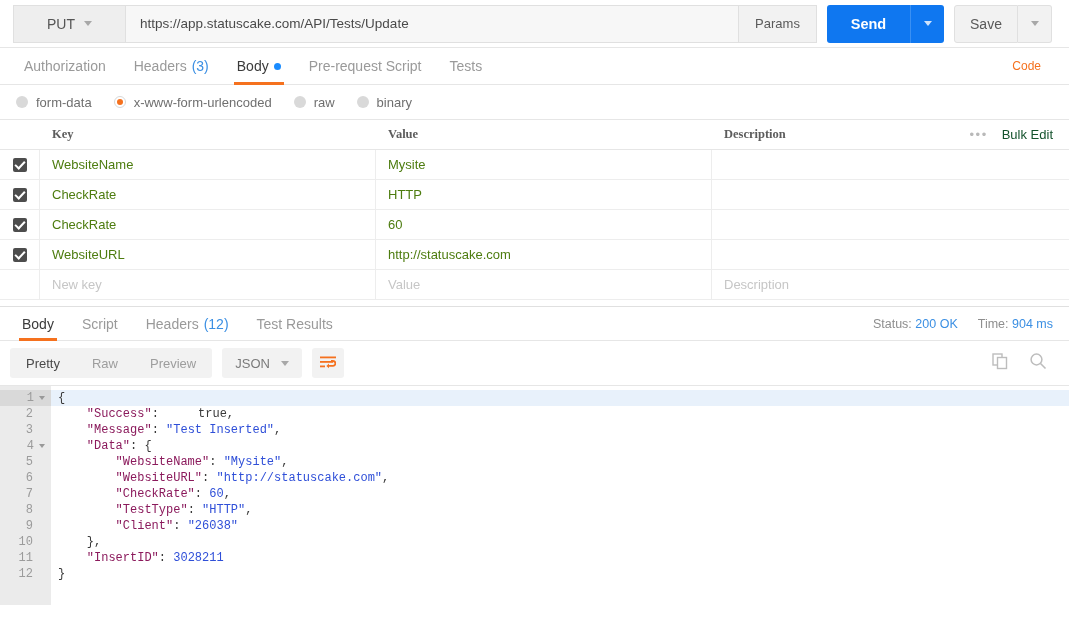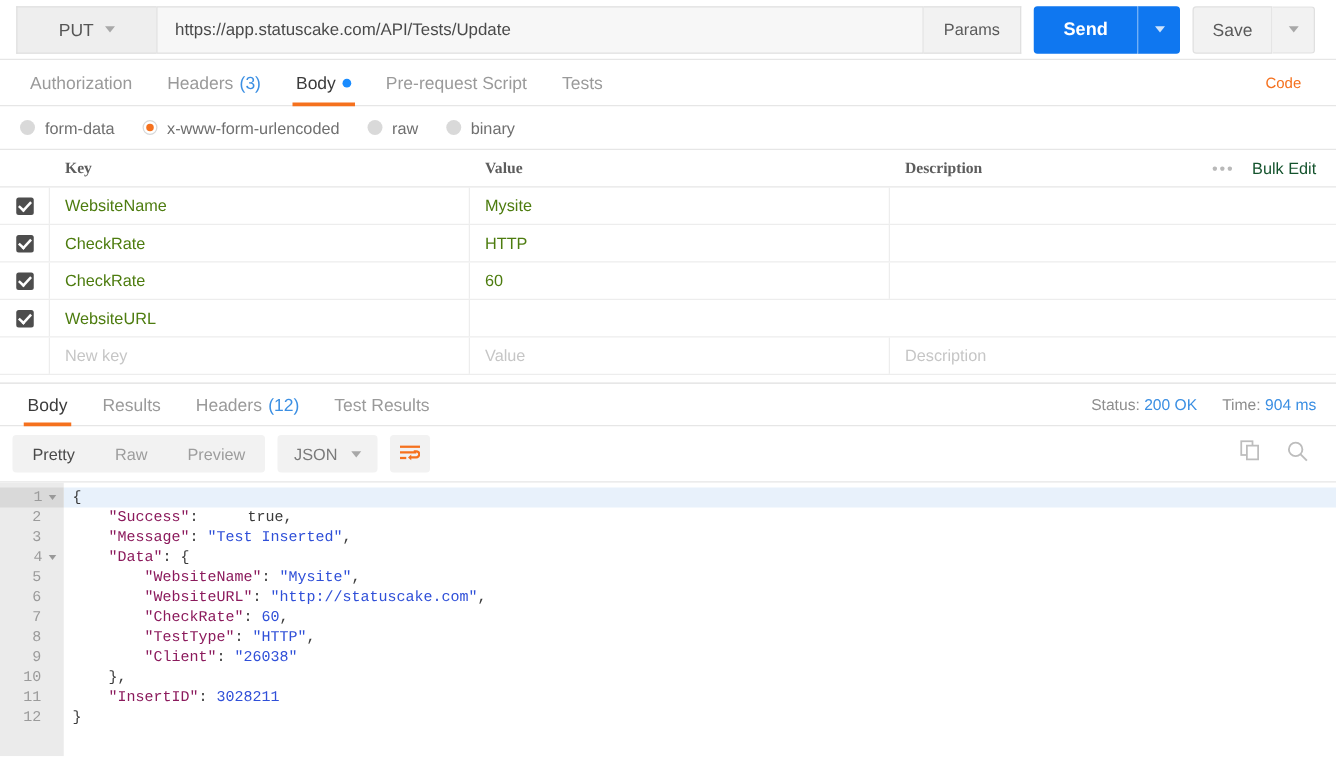--- a/index.html
+++ b/index.html
@@ -474,20 +474,23 @@
         </div>
     </div>
 
     <div class="kv-row">
       <div class="cb-cell">
           <span class="cb"></span>
         </div>
       <div class="c-key">
           <span class="cell-text">WebsiteURL</span>
         </div>
+      <div class="c-val">
+          <span class="cell-text">http://statuscake.com</span>
+        </div>
       <div class="c-desc">
           <span class="cell-text"></span>
         </div>
     </div>
 
     <div class="kv-row">
       <div class="cb-cell">
           <span class="cb empty"></span>
         </div>
       <div class="c-key">
@@ -500,21 +503,21 @@
           <span class="placeholder">Description</span>
         </div>
     </div>
   </div>
 
   <div class="resp-tabs">
     <div class="tab active">
       <span>Body</span>
     </div>
     <div class="tab">
-      <span>Results</span>
+      <span>Script</span>
     </div>
     <div class="tab">
       <span>Headers</span>
       <span class="count">(12)</span>
     </div>
     <div class="tab">
       <span>Test Results</span>
     </div>
     <div class="resp-meta">
       <span>

